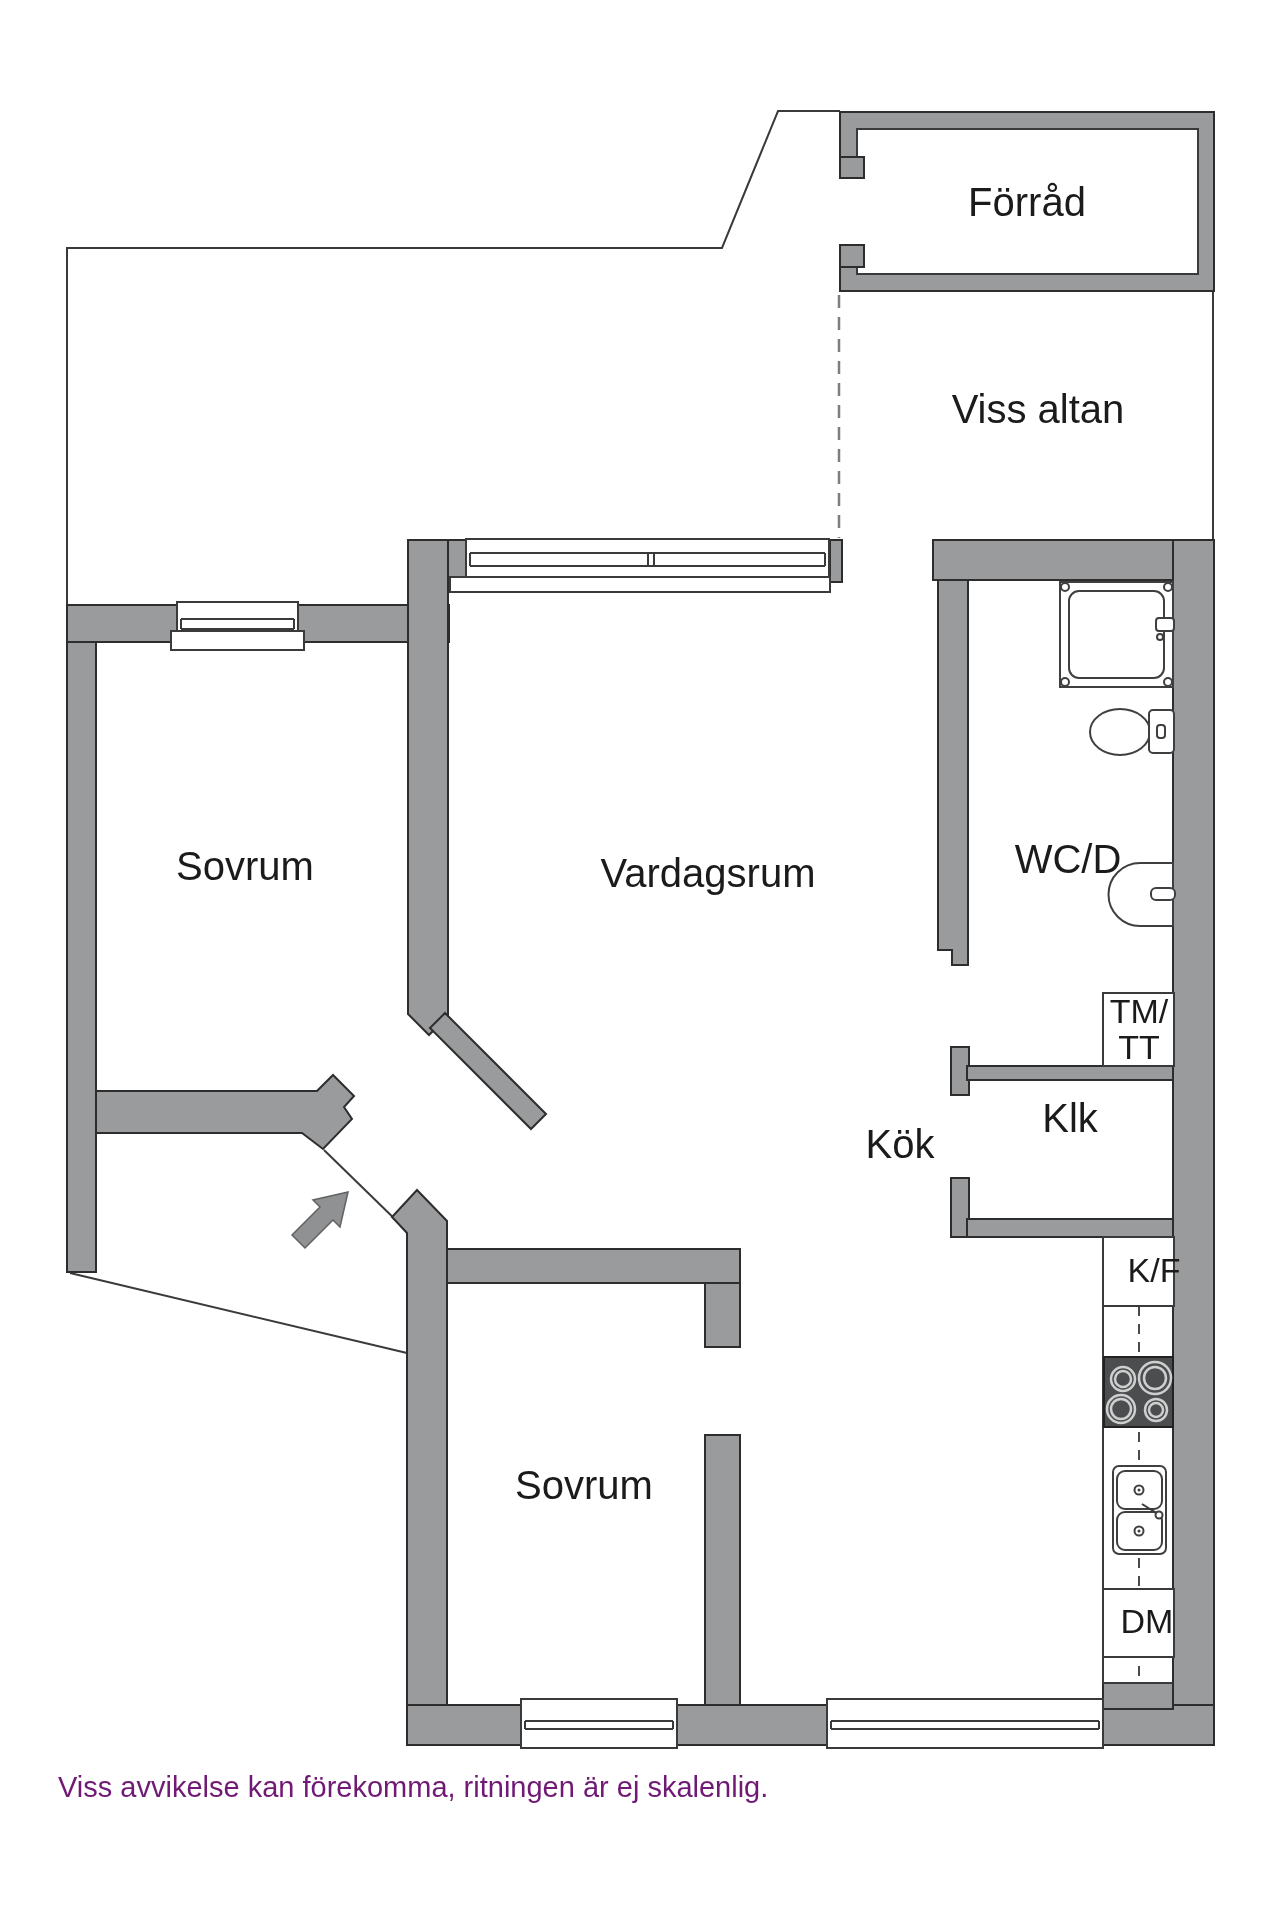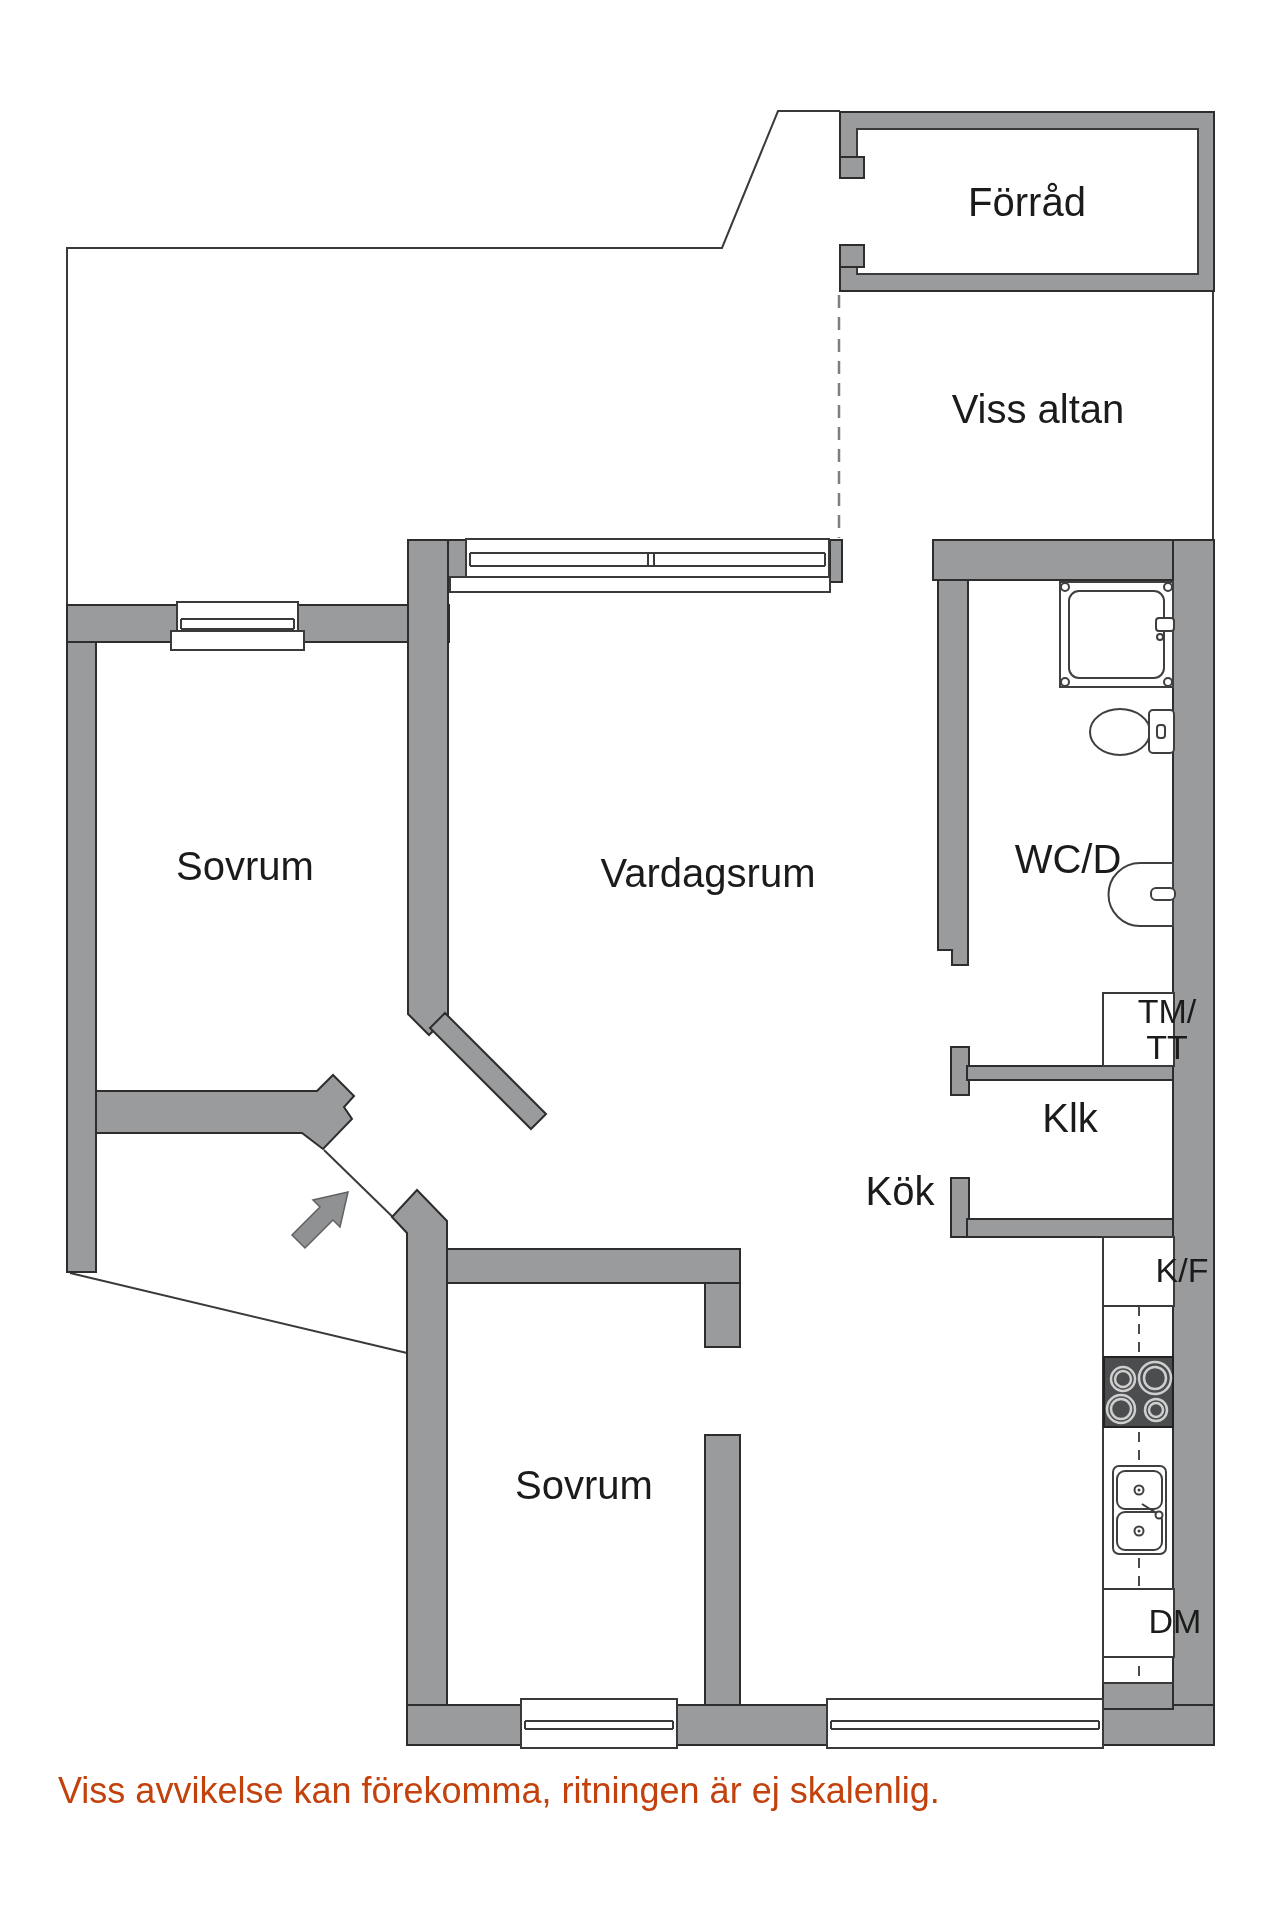--- a/index.html
+++ b/index.html
@@ -13,22 +13,22 @@
   .cut{fill:#ffffff;stroke:none;}
   .fix{fill:#ffffff;stroke:#3f3f3f;stroke-width:2;}
   .glass{stroke:#3a3a3a;stroke-width:2;}
   .dash{stroke:#7c7e7f;stroke-width:2.5;stroke-dasharray:13 9;fill:none;}
   .cdash{stroke:#4a4a4a;stroke-width:2;stroke-dasharray:10 8;fill:none;}
   .stove{fill:#4b4d4e;stroke:#222222;stroke-width:2;}
   .burner{fill:none;stroke:#cfcfcf;stroke-width:2.5;}
   .arrow{fill:#8f9192;stroke:#606263;stroke-width:1.5;}
   .lbl{position:absolute;color:#1b1b1b;white-space:nowrap;transform:translate(-50%,-50%);
        font-size:40px;line-height:1.05;text-align:center;}
-  .lbl.small{font-size:34px;margin-left:28px;}
-  .lbl.footer{transform:none;font-size:36px;color:#c2410c;}
+  .lbl.small{font-size:34px;}
+  .lbl.footer{transform:none;font-size:29px;color:#701a75;}
 </style>
 </head>
 <body>
 
 <div class="canvas">
 
 <svg class="plan-svg" width="1280" height="1920" viewBox="0 0 1280 1920">
 
   <path class="thin" d="M67,607 L67,248 L722,248 L778,111 L840,111"></path>
 
@@ -158,21 +158,21 @@
 
   <polygon class="arrow" points="348,1192 340,1227 333,1220 305,1248 292,1235 320,1207 313,1200"></polygon>
 </svg>
 
 <div class="lbl" style="left:1027px;top:202px">Förråd</div>
 <div class="lbl" style="left:1038px;top:409px">Viss altan</div>
 <div class="lbl" style="left:245px;top:866px">Sovrum</div>
 <div class="lbl" style="left:708px;top:873px">Vardagsrum</div>
 <div class="lbl" style="left:1068px;top:859px">WC/D</div>
 <div class="lbl" style="left:1070px;top:1118px">Klk</div>
-<div class="lbl" style="left:900px;top:1191px">Kök</div>
+<div class="lbl" style="left:900px;top:1144px">Kök</div>
 <div class="lbl" style="left:584px;top:1485px">Sovrum</div>
 
 <div class="lbl small" style="left:1139px;top:1030px">
   <span style="display:block">TM/</span>
   <span style="display:block">TT</span>
 </div>
 <div class="lbl small" style="left:1154px;top:1271px">K/F</div>
 <div class="lbl small" style="left:1147px;top:1622px">DM</div>
 
 <div class="lbl footer" style="left:58px;top:1772px">Viss avvikelse kan förekomma, ritningen är ej skalenlig.</div>

